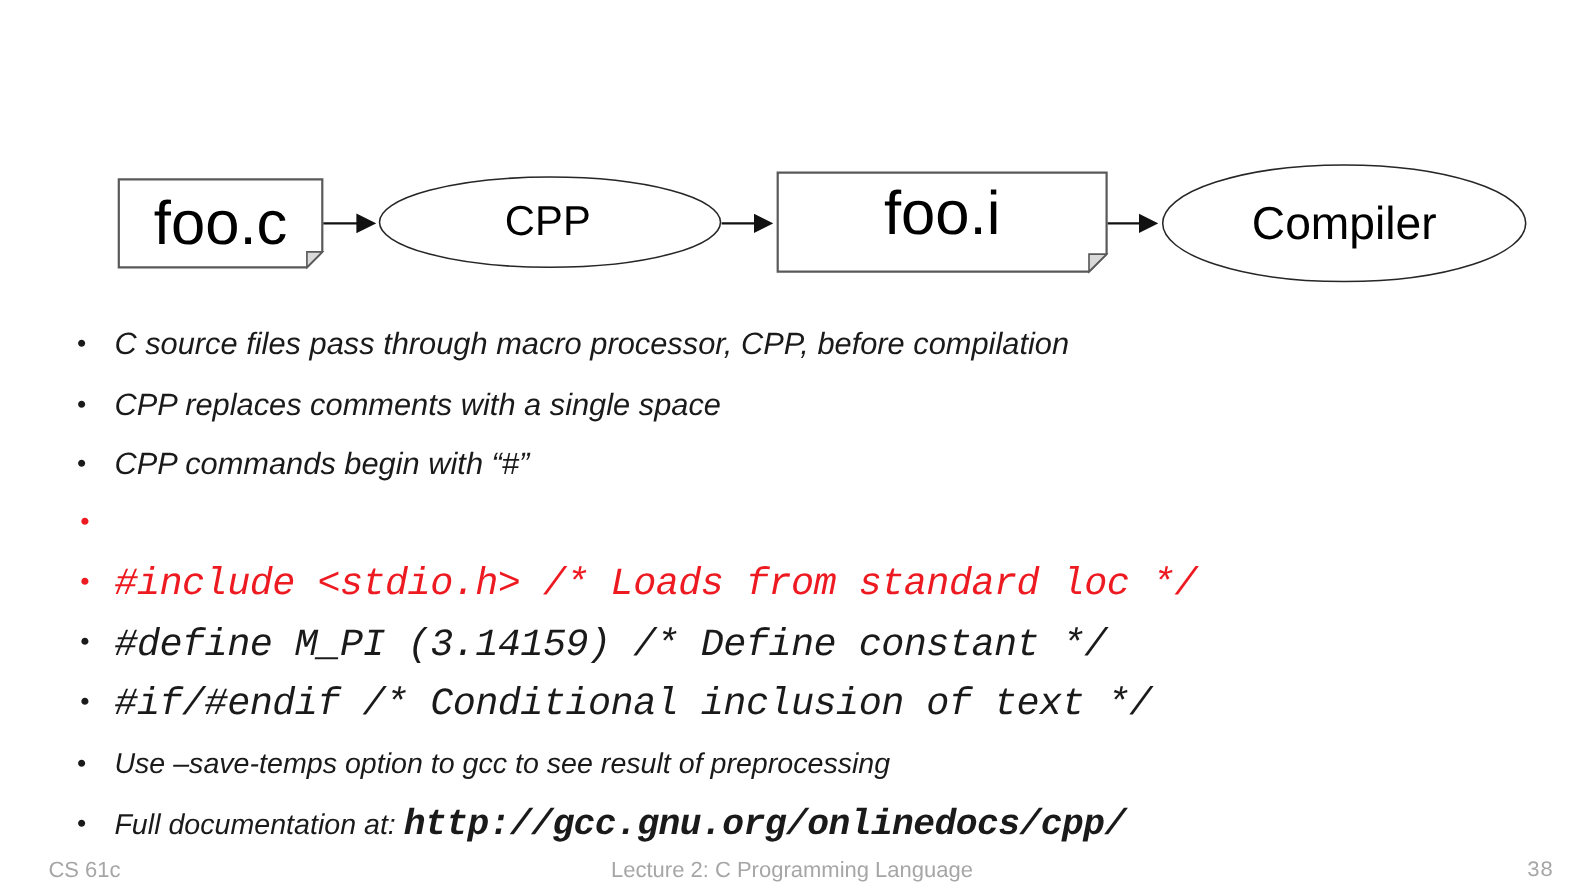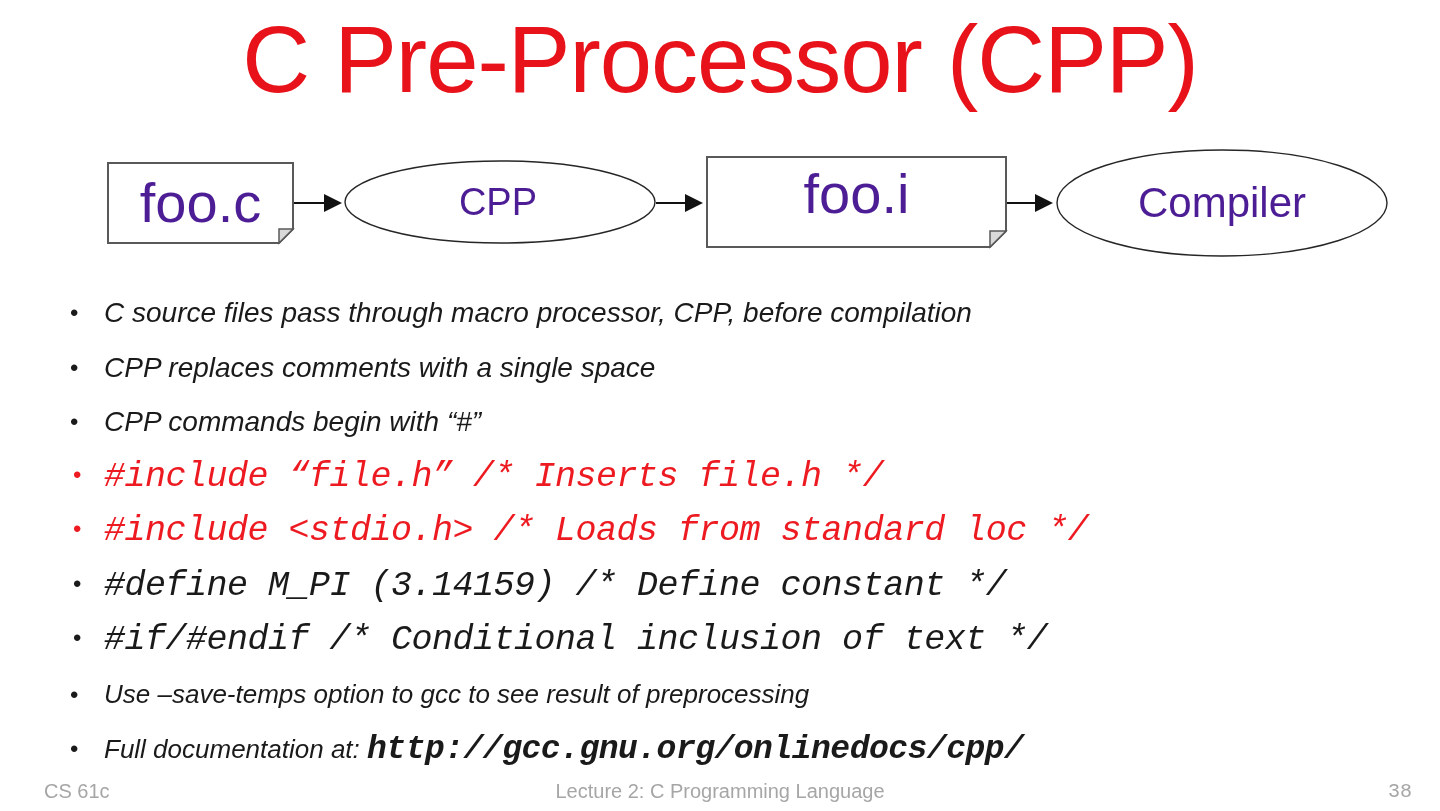--- a/index.html
+++ b/index.html
@@ -20,21 +20,21 @@
     color:#e8131a;
     letter-spacing:-1px;
     white-space:nowrap;
   }
 
   
   .diagram { position:absolute; top:0; left:0; width:1440px; height:280px; }
   .diagram svg { position:absolute; top:0; left:0; }
   .node-label {
     position:absolute; display:flex; align-items:center; justify-content:center;
-    color:#4c1d95; white-space:nowrap;
+    color:#000000; white-space:nowrap;
   }
   .lbl-fooc     { left:108px; top:163px; width:185px; height:78px; font-size:56px; }
   .lbl-cpp      { left:343px; top:161px; width:310px; height:82px; font-size:38px; }
   .lbl-fooi     { left:707px; top:157px; width:299px; height:72px; font-size:56px; }
   .lbl-compiler { left:1057px; top:150px; width:330px; height:105px; font-size:42px; }
 
   
   .bullets {
     position:absolute; left:70px; top:286px; width:1350px;
     list-style:none;
@@ -65,21 +65,20 @@
   }
   .footer .f-left   { position:absolute; left:44px;  bottom:0; }
   .footer .f-center { position:absolute; left:0; right:0; bottom:0; text-align:center; }
   .footer .f-right  { position:absolute; right:28px; bottom:0; text-align:right;font-family:Liberation Mono, monospace; }
 </style>
 </head>
 <body>
 
 <div class="slide">
 
-  <div class="title">C Pre-Processor (CPP)</div>
 
   <div class="diagram">
     <svg width="1440" height="280" viewBox="0 0 1440 280">
       <defs>
         <marker id="arrow" markerWidth="9" markerHeight="9" refX="7" refY="4.5" orient="auto">
           <path d="M0,0 L9,4.5 L0,9 z" fill="#111"></path>
         </marker>
       </defs>
 
       <g>
@@ -117,21 +116,20 @@
     <li class="bullet plain">
       <span class="dot">•</span>
       <span class="bt">CPP replaces comments with a single space</span>
     </li>
     <li class="bullet plain">
       <span class="dot">•</span>
       <span class="bt">CPP commands begin with “#”</span>
     </li>
     <li class="bullet code red">
       <span class="dot">•</span>
-      <span class="bt">#include “file.h” /* Inserts file.h */</span>
     </li>
     <li class="bullet code red">
       <span class="dot">•</span>
       <span class="bt">#include &lt;stdio.h&gt; /* Loads from standard loc */</span>
     </li>
     <li class="bullet code">
       <span class="dot">•</span>
       <span class="bt">#define M_PI (3.14159) /* Define constant */</span>
     </li>
     <li class="bullet code">

